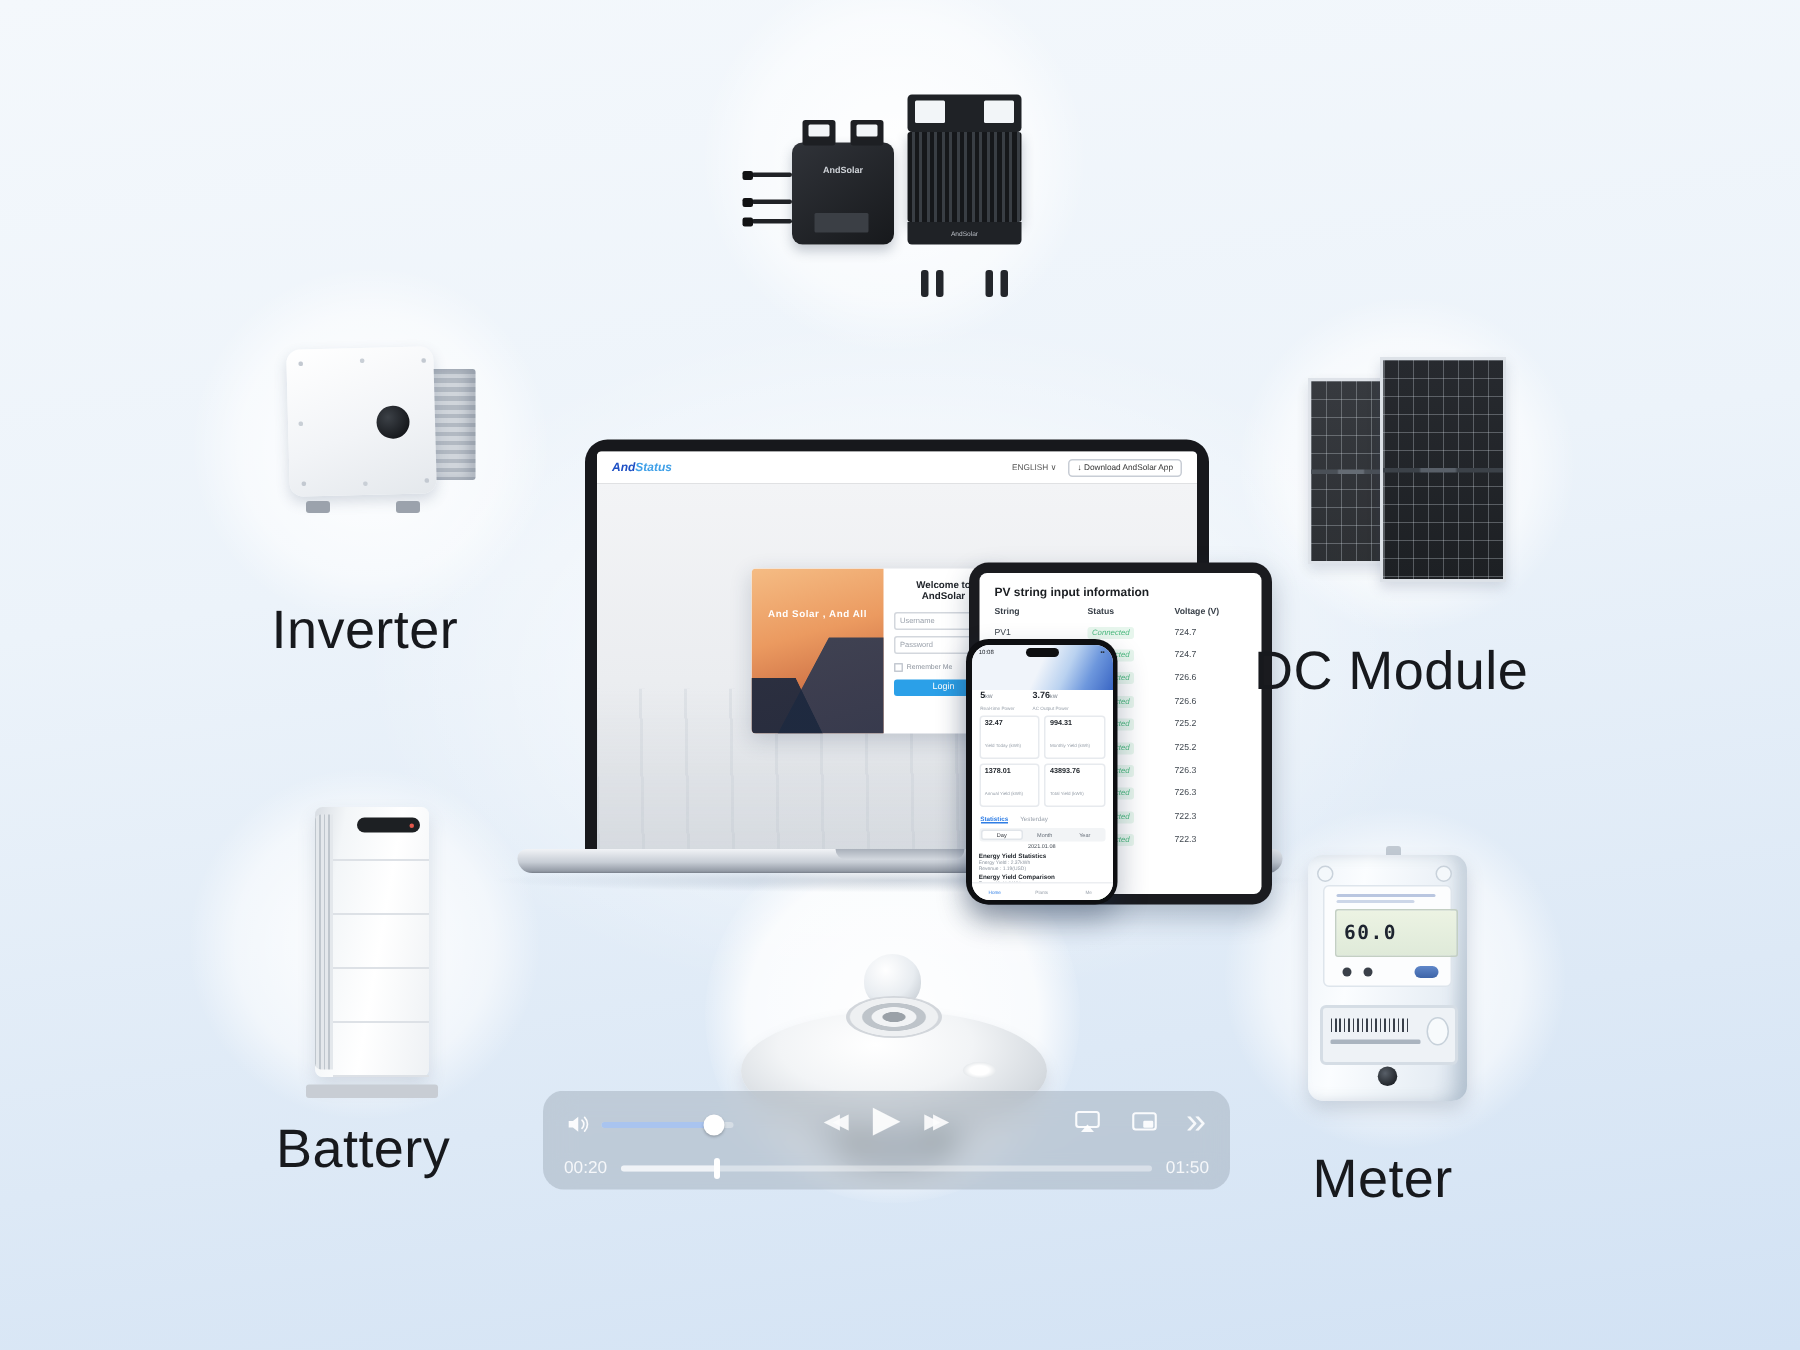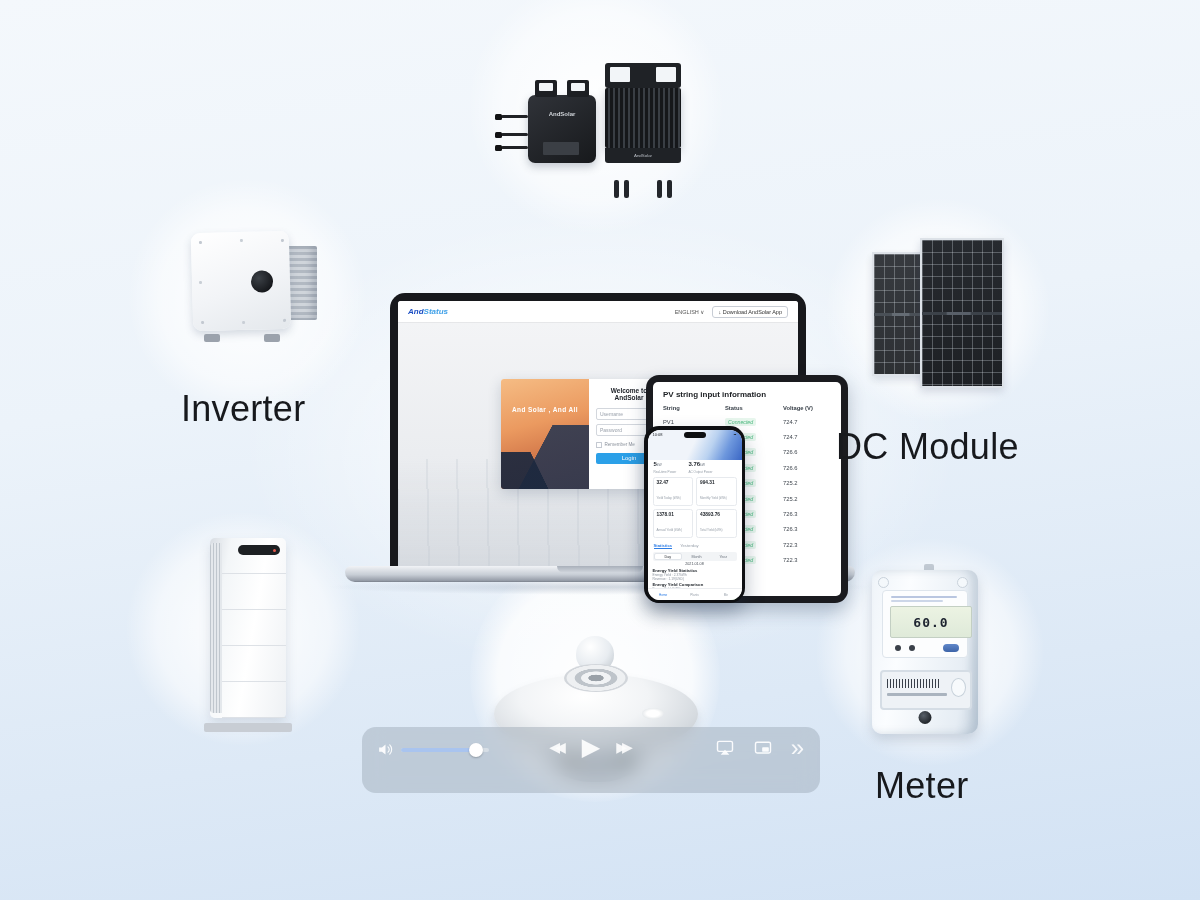--- a/index.html
+++ b/index.html
@@ -14,21 +14,21 @@
   #halo-dc{left:826px;top:198px;width:224px;height:224px;}
   #halo-battery{left:126px;top:512px;width:234px;height:234px;}
   #halo-meter{left:816px;top:538px;width:228px;height:228px;}
   #halo-pyr{left:470px;top:552px;width:250px;height:250px;
     background:radial-gradient(circle,rgba(255,255,255,.98) 0%,rgba(255,255,255,.8) 55%,rgba(255,255,255,0) 72%);}
   #glow-center{position:absolute;left:215px;top:195px;width:770px;height:490px;border-radius:50%;
     background:radial-gradient(ellipse,rgba(255,255,255,.9) 0%,rgba(255,255,255,0) 66%);}
   
   .product-label{position:absolute;font-size:36px;color:#17191d;letter-spacing:.3px;z-index:9;}
   #label-rsd{left:450px;top:211px;}
-  #label-inverter{left:181px;top:388px;}
+  #label-inverter{left:181px;top:399px;}
   #label-dc{left:836px;top:426px;}
   #label-battery{left:184px;top:745px;}
   #label-meter{left:875px;top:765px;}
   #label-pyr{left:473px;top:842px;}
 
   
   #laptop{position:absolute;left:345px;top:293px;width:510px;height:292px;z-index:5;}
   #laptop-shadow{position:absolute;left:-20px;top:286px;width:550px;height:16px;border-radius:50%;
     background:radial-gradient(ellipse,rgba(110,130,155,.30),rgba(110,130,155,0) 70%);}
   #laptop-screen{position:absolute;left:45px;top:0;width:400px;height:274px;background:#17181c;
@@ -184,21 +184,21 @@
   .meter-body{position:absolute;left:6px;top:6px;width:106px;height:164px;border-radius:10px;
     background:linear-gradient(100deg,#eff4f9 0%,#fbfdff 30%,#e6edf4 82%,#c9d5e1 100%);
     box-shadow:0 6px 12px rgba(60,80,110,.2), inset -7px 0 9px rgba(120,140,160,.28);}
   .meter-screw{position:absolute;top:7px;width:9px;height:9px;border:1.5px solid #c9d2db;border-radius:50%;background:#f4f8fb;}
   .ms1{left:6px;} .ms2{right:10px;}
   .meter-face{position:absolute;left:10px;top:20px;width:84px;height:66px;background:#fcfdfe;
     border:1px solid #dee5ec;border-radius:4px;}
   .meter-tiny-line{position:absolute;left:8px;top:5px;width:66px;height:2px;background:#b9c6e0;border-radius:1px;}
   .meter-tiny-line.t2{top:9px;width:52px;background:#ccd6e8;}
   .meter-lcd{position:absolute;left:7px;top:15px;width:70px;height:30px;border:1px solid #c3cfc3;border-radius:2px;
-    background:linear-gradient(#ecf3e3,#dfead9);display:flex;align-items:center;justify-content:center;padding:0 5px;}
+    background:linear-gradient(#ecf3e3,#dfead9);display:flex;align-items:center;justify-content:flex-start;padding:0 5px;}
   .meter-lcd b{font-family:"DejaVu Sans Mono",monospace;font-size:13px;color:#1e2430;letter-spacing:1px;}
   .meter-btn-dot{position:absolute;bottom:6px;width:6px;height:6px;border-radius:50%;background:#3a4td;background:#3a4049;}
   .md1{left:12px;} .md2{left:26px;}
   .meter-blue-btn{position:absolute;right:8px;bottom:5px;width:16px;height:8px;border-radius:4px;
     background:linear-gradient(#5f87c9,#3d64a8);}
   .meter-mid{position:absolute;left:8px;top:100px;width:88px;height:36px;border:2.5px solid #d5dde5;
     border-radius:4px;background:#eef2f6;}
   .meter-barcode{position:absolute;left:5px;top:7px;width:52px;height:9px;
     background:repeating-linear-gradient(90deg,#39404a 0 1px,transparent 1px 3px);}
   .meter-label-line{position:absolute;left:5px;top:21px;width:60px;height:2.5px;background:#aab4bf;border-radius:1px;}
@@ -509,20 +509,21 @@
       <div class="ph-nav">
         <span>Home</span>
         <span>Plants</span>
         <span>Me</span>
       </div>
     </div>
   </div>
 
   <div class="product-label" id="label-inverter">Inverter</div>
   <div class="product-label" id="label-dc">DC Module</div>
+  <div class="product-label" id="label-battery">Battery</div>
   <div class="product-label" id="label-meter">Meter</div>
 
   <div id="player">
     <div class="player-top">
       <div class="vol-group">
         <svg viewBox="0 0 24 24" width="17" height="17">
           <path d="M3 9v6h4l5 4V5L7 9H3z" fill="rgba(255,255,255,.92)"></path>
           <path d="M15.5 8.2a5 5 0 010 7.6" stroke="rgba(255,255,255,.92)" fill="none" stroke-width="1.6" stroke-linecap="round"></path>
           <path d="M18 5.6a9 9 0 010 12.8" stroke="rgba(255,255,255,.92)" fill="none" stroke-width="1.6" stroke-linecap="round"></path>
         </svg>
@@ -541,15 +542,23 @@
           <rect x="3" y="4" width="18" height="12" rx="2" fill="none" stroke="rgba(255,255,255,.92)" stroke-width="1.7"></rect>
           <path d="M12 14l5.2 6H6.8z" fill="rgba(255,255,255,.92)"></path>
         </svg>
         <svg viewBox="0 0 24 24" width="20" height="20">
           <rect x="3" y="5" width="18" height="13" rx="2" fill="none" stroke="rgba(255,255,255,.92)" stroke-width="1.7"></rect>
           <rect x="11" y="11" width="8" height="5.5" rx="1" fill="rgba(255,255,255,.92)"></rect>
         </svg>
         <span class="btn-more">»</span>
       </div>
     </div>
+    <div class="player-bottom">
+      <span>00:20</span>
+      <div class="prog-track">
+        <div class="prog-played" id="prog-played" style="width: 18%;"></div>
+        <div class="playhead" id="playhead" style="left: calc(18% - 2px);"></div>
+      </div>
+      <span>01:50</span>
+    </div>
   </div>
 
 </div>
 
 </body></html>

